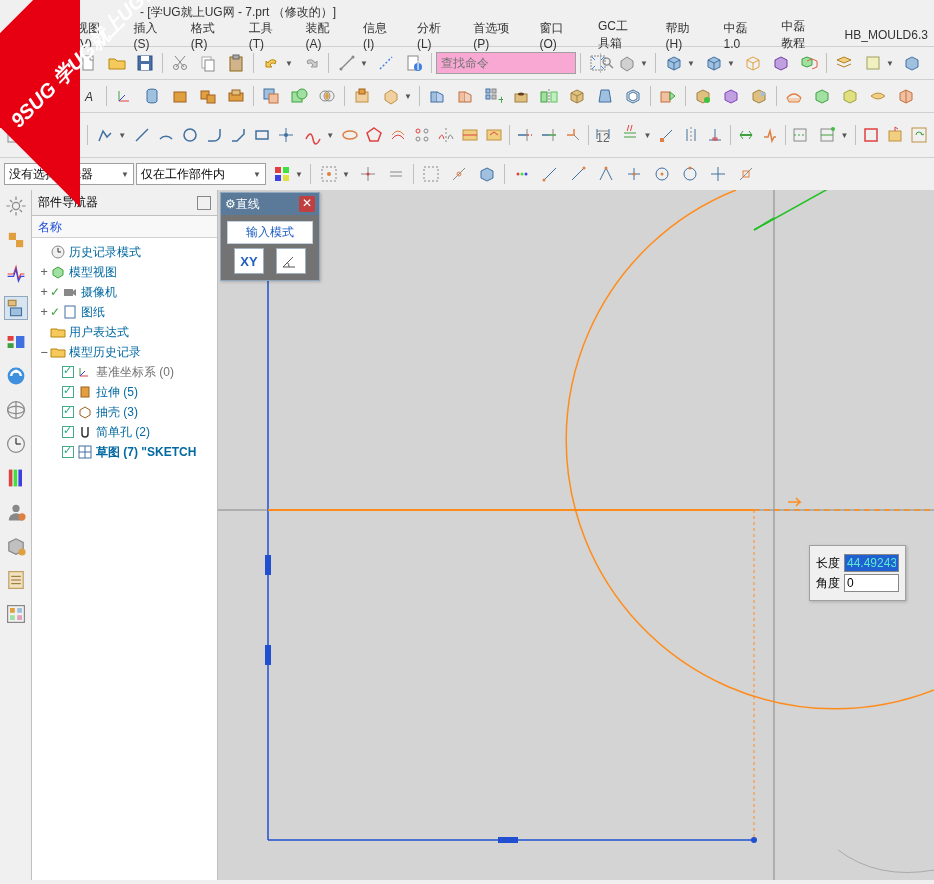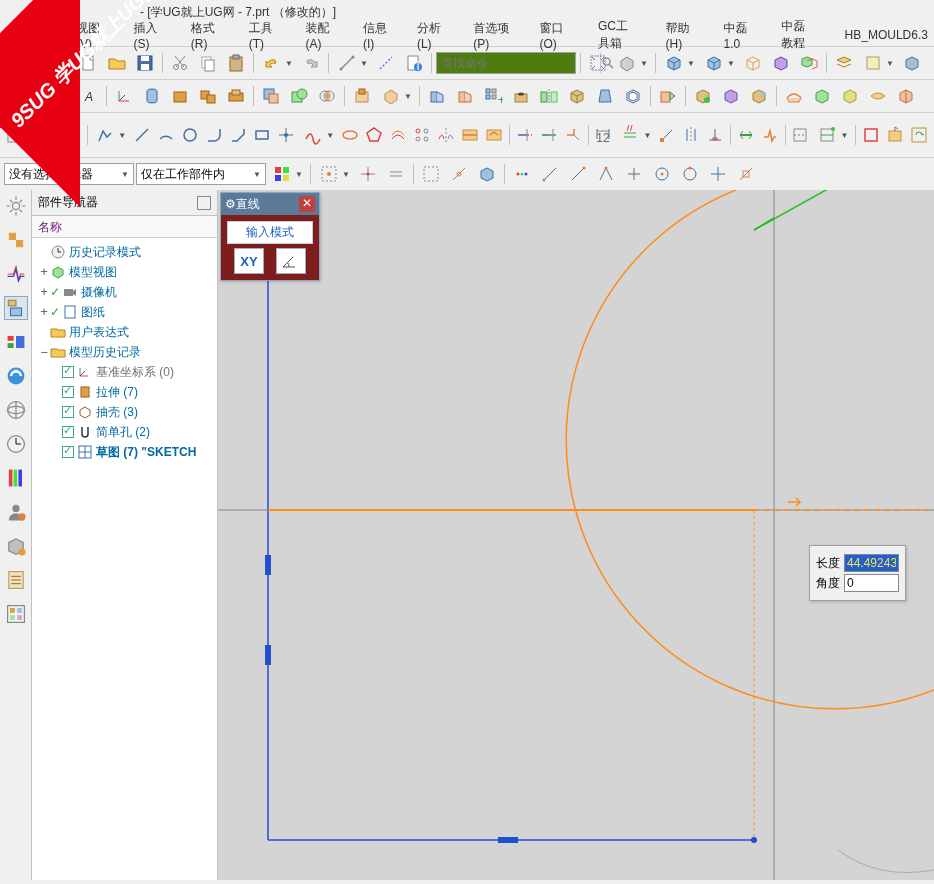--- a/index.html
+++ b/index.html
@@ -8,55 +8,55 @@
 .watermark-text{position:absolute;top:40px;left:-15px;color:#fff;font-size:20px;font-weight:bold;transform:rotate(-45deg);z-index:101;white-space:nowrap;font-style:italic}
 .titlebar{height:24px;background:#f0f0f0;display:flex;align-items:center;padding-left:140px;color:#333}
 .menubar{height:22px;background:#f0f0f0;display:flex;align-items:center;padding-left:70px;gap:16px}
 .menu-item{padding:2px 6px;color:#333;cursor:pointer}
 .toolbar{display:flex;align-items:center;padding:2px 4px;background:#f0f0f0;border-top:1px solid #d0d0d0;gap:2px;flex-wrap:nowrap;overflow:hidden}
 .tb-btn{width:26px;height:26px;display:flex;align-items:center;justify-content:center;cursor:pointer;border:1px solid transparent}
 .tb-sep{width:1px;height:20px;background:#c0c0c0;margin:0 2px}
 .tb-btn svg{width:20px;height:20px}
 .tb-dropdown{display:flex;align-items:center;border:1px solid transparent}
 .tb-dropdown .arrow{width:10px;font-size:8px;color:#555}
-.search-box{display:flex;align-items:center;border:1px solid #a0a0a0;background:#4d7c0f;height:22px;width:140px}
+.search-box{display:flex;align-items:center;border:1px solid #a0a0a0;background:#f9a8d4;height:22px;width:140px}
 .search-box input{border:none;outline:none;flex:1;padding:0 4px;font-size:12px;background:transparent}
 .search-btn{width:22px;height:20px;display:flex;align-items:center;justify-content:center;border-left:1px solid #c0c0c0}
 .filter-row{display:flex;align-items:center;padding:2px 4px;background:#f0f0f0;border-top:1px solid #d0d0d0;gap:2px}
 .combo{border:1px solid #a0a0a0;background:#fff;height:22px;display:flex;align-items:center;padding:0 4px;font-size:12px}
 .combo .arrow{margin-left:auto;font-size:8px;color:#555}
 .main{display:flex;height:calc(884px - 194px)}
 .iconbar{width:32px;background:#f0f0f0;border-right:1px solid #c0c0c0;display:flex;flex-direction:column;align-items:center;padding-top:4px;gap:10px}
 .iconbar .icn{width:24px;height:24px;display:flex;align-items:center;justify-content:center;cursor:pointer}
 .nav-panel{width:186px;background:#fff;border-right:1px solid #c0c0c0;display:flex;flex-direction:column}
 .nav-header{height:26px;background:#f0f0f0;border-bottom:1px solid #c0c0c0;display:flex;align-items:center;padding:0 6px;justify-content:space-between}
 .nav-pin{width:14px;height:14px;border:1px solid #888;cursor:pointer}
-.nav-colhdr{height:22px;background:#f8f8f8;border-bottom:1px solid #d0d0d0;padding:3px 6px;font-size:12px;color:#701a75}
+.nav-colhdr{height:22px;background:#f8f8f8;border-bottom:1px solid #d0d0d0;padding:3px 6px;font-size:12px;color:#1d4ed8}
 .tree{flex:1;overflow:auto;padding:4px 2px;font-size:12px}
 .tree-row{display:flex;align-items:center;height:20px;padding-left:4px;white-space:nowrap;cursor:pointer}
 .tree-exp{width:12px;text-align:center;color:#666;font-family:monospace}
 .tree-chk{width:12px;height:12px;border:1px solid #4a8;background:#fff;margin-right:3px;position:relative}
 .tree-chk.on::after{content:"✓";position:absolute;top:-3px;left:0;color:#2a7;font-size:11px}
 .tree-ic{width:16px;height:16px;margin-right:3px;display:flex;align-items:center;justify-content:center}
 .tree-lbl{color:#0369a1}
 .tree-lbl.dim{color:#737373}
 .tree-lbl.sel{font-weight:bold}
 .viewport{flex:1;background:#d4d4d4;position:relative;overflow:hidden}
 .line-panel{position:absolute;top:2px;left:2px;width:100px;background:#e8eef5;border:1px solid #8fa8c0;box-shadow:1px 1px 3px rgba(0,0,0,0.2)}
 .line-panel-hdr{height:22px;background:#5b7a9a;color:#fff;display:flex;align-items:center;padding:0 4px;justify-content:space-between}
 .line-panel-hdr .gear{color:#fff}
 .line-panel-hdr .close{width:16px;height:16px;background:#c04040;color:#fff;text-align:center;line-height:14px;cursor:pointer;border-radius:2px}
-.line-panel-body{padding:6px;background:#7f1d1d}
+.line-panel-body{padding:6px;background:#737373}
 .line-mode-label{color:#2060c0;text-align:center;padding:2px;border:1px solid #c0d0e0;background:#fff;margin-bottom:4px}
 .line-btns{display:flex;gap:12px;justify-content:center}
 .line-btn{width:30px;height:26px;border:1px solid #a0b0c0;background:#fff;display:flex;align-items:center;justify-content:center;cursor:pointer;font-size:13px;color:#2060c0;font-weight:bold}
 .dim-box{position:absolute;right:28px;top:355px;background:#f0f0f0;border:1px solid #a0a0a0;padding:6px;font-size:12px;box-shadow:1px 1px 3px rgba(0,0,0,0.2)}
 .dim-row{display:flex;align-items:center;gap:4px;margin:2px 0}
 .dim-row input{width:55px;border:1px solid #888;padding:1px 2px;font-size:12px}
-.dim-row input.sel{background:#2060d0;color:#fde047}
+.dim-row input.sel{background:#2060d0;color:#5eead4}
 svg.canvas{position:absolute;top:0;left:0;width:100%;height:100%}
 .finish-sketch{display:flex;align-items:center;gap:3px;padding:2px 4px;border:1px solid transparent}
 .big-arrow{font-size:16px;color:#666}
 </style>
 </head>
 <body>
 
 <div class="watermark"></div>
 <div class="watermark-text">9SUG 学UG就上UG网</div>
 
@@ -934,21 +934,21 @@
           </span>
           <span class="tree-lbl dim">基准坐标系 (0)</span>
         </div>
       <div class="tree-row" style="padding-left:28px">
           <span class="tree-chk on"></span>
           <span class="tree-ic">
             <svg viewBox="0 0 16 16">
               <rect x="4" y="3" width="8" height="10" fill="#e0a040" stroke="#a06020"></rect>
             </svg>
           </span>
-          <span class="tree-lbl">拉伸 (7)</span>
+          <span class="tree-lbl">拉伸 (5)</span>
         </div>
       <div class="tree-row" style="padding-left:28px">
           <span class="tree-chk on"></span>
           <span class="tree-ic">
             <svg viewBox="0 0 16 16">
               <path d="M3 6l5-3 5 3v5l-5 3-5-3z" fill="none" stroke="#a06020"></path>
             </svg>
           </span>
           <span class="tree-lbl">抽壳 (3)</span>
         </div>

